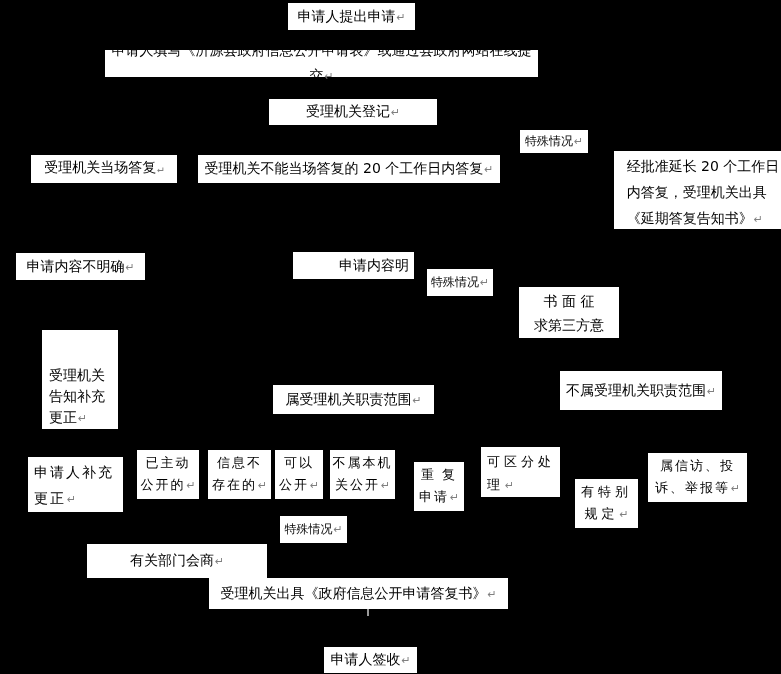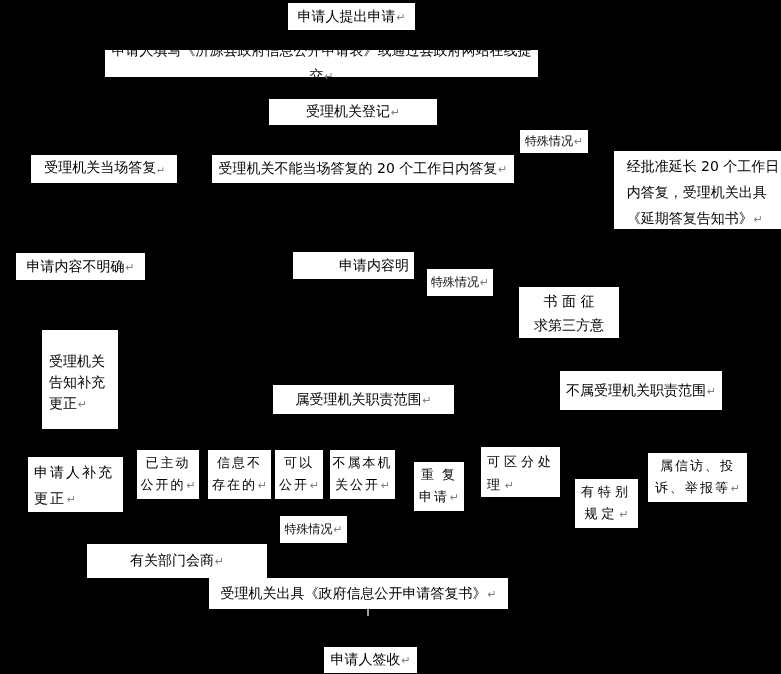--- a/index.html
+++ b/index.html
@@ -19,31 +19,31 @@
   .sm .t{line-height:15px;}
   .row{font-size:13px;letter-spacing:2px;}
   .row .t{line-height:22px;}
 
   
   #n-submit{left:288px;top:3px;width:127px;height:27px;}
   #n-fill{left:105px;top:50px;width:433px;height:27px;}
   #n-register{left:269px;top:99px;width:168px;height:26px;}
   #n-special1{left:520px;top:130px;width:68px;height:23px;}
   #n-onspot{left:31px;top:155px;width:146px;height:28px;font-family:Liberation Mono, monospace;}
-  #n-within20{left:212px;top:155px;width:302px;height:28px;}
+  #n-within20{left:198px;top:155px;width:302px;height:28px;}
   #n-extend{left:614px;top:151px;width:171px;height:78px;justify-content:center;align-items:flex-start;padding:2px 0 0 7px;}
   #n-extend .t{line-height:26px;text-align:left;}
   #n-unclear{left:16px;top:253px;width:129px;height:27px;}
   #n-clear{left:293px;top:252px;width:121px;height:27px;justify-content:flex-end;padding-right:5px;}
   #n-special2{left:427px;top:269px;width:66px;height:27px;}
   #n-thirdparty{left:519px;top:287px;width:100px;height:51px;}
   #n-thirdparty .t{line-height:24px;}
-  #n-notify{left:42px;top:330px;width:76px;height:99px;justify-content:flex-start;align-items:center;padding:7px 0 0 7px;}
+  #n-notify{left:42px;top:330px;width:76px;height:99px;justify-content:flex-start;align-items:flex-end;padding:7px 0 0 7px;}
   #n-notify .t{line-height:21px;text-align:left;}
-  #n-scope-yes{left:273px;top:385px;width:181px;height:29px;}
+  #n-scope-yes{left:273px;top:385px;width:161px;height:29px;}
   #n-scope-no{left:560px;top:371px;width:162px;height:39px;}
   #n-supplement{left:28px;top:457px;width:95px;height:55px;justify-content:flex-start;align-items:flex-start;padding:2px 0 0 6px;letter-spacing:2px;}
   #n-supplement .t{line-height:26px;text-align:left;}
   #n-proactive{left:137px;top:450px;width:62px;height:49px;}
   #n-notexist{left:208px;top:450px;width:63px;height:49px;}
   #n-canopen{left:275px;top:450px;width:48px;height:49px;}
   #n-notthis{left:330px;top:450px;width:65px;height:49px;}
   #n-repeat{left:414px;top:450px;width:50px;height:49px;margin-top:12px;}
   #n-separable{left:481px;top:447px;width:79px;height:50px;letter-spacing:4px;justify-content:flex-start;align-items:flex-start;padding:3px 0 0 6px;}
   #n-separable .t{text-align:left;line-height:23px;}

